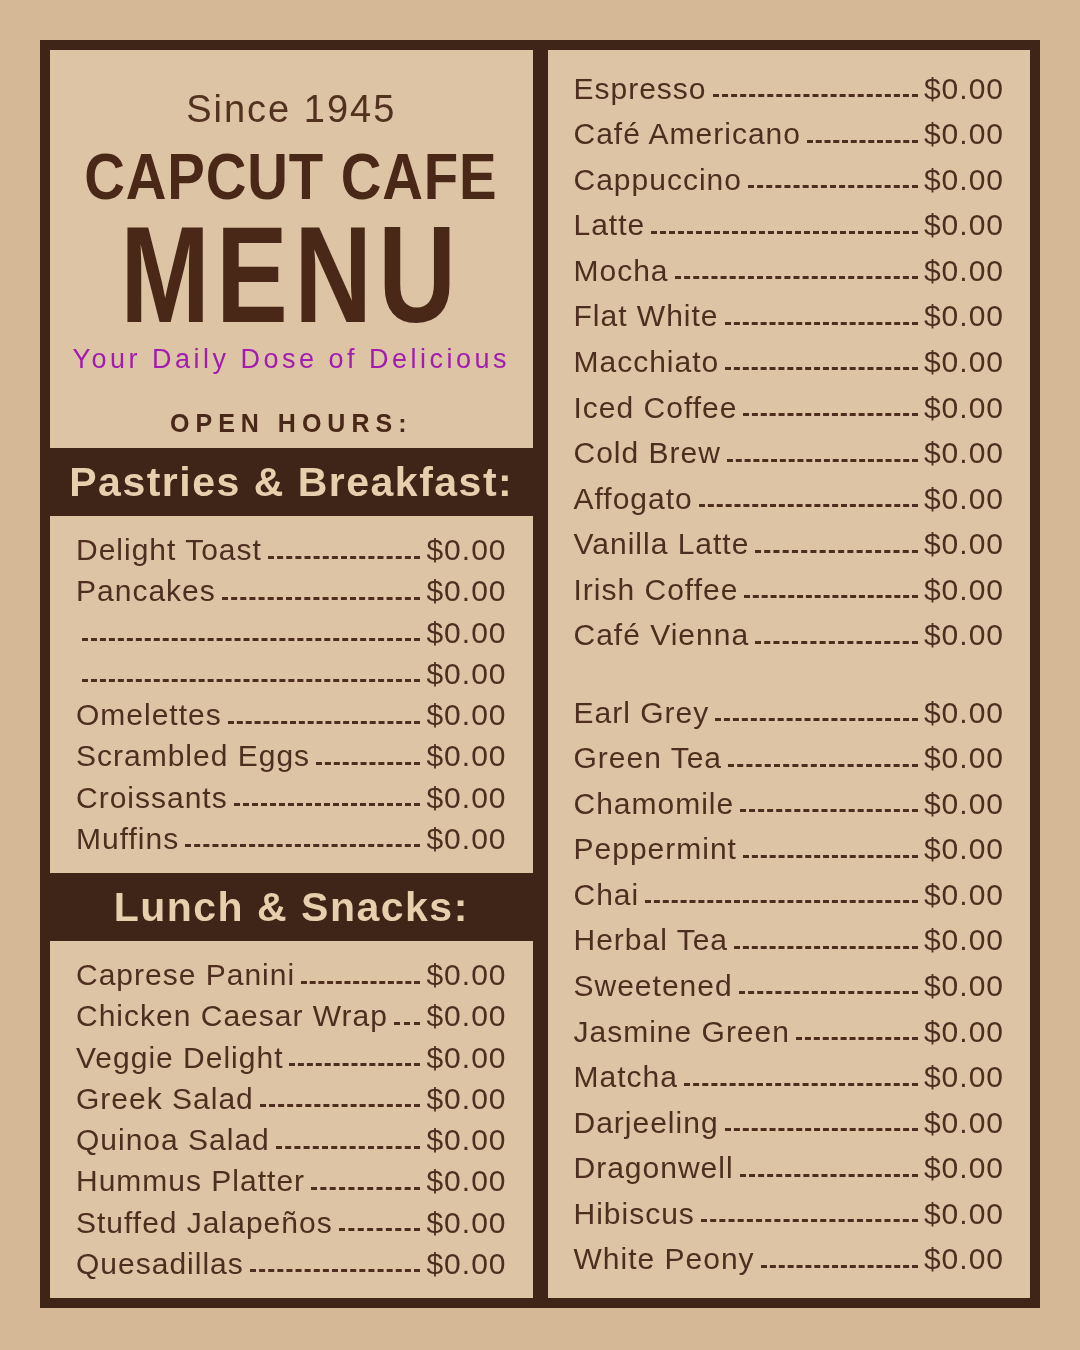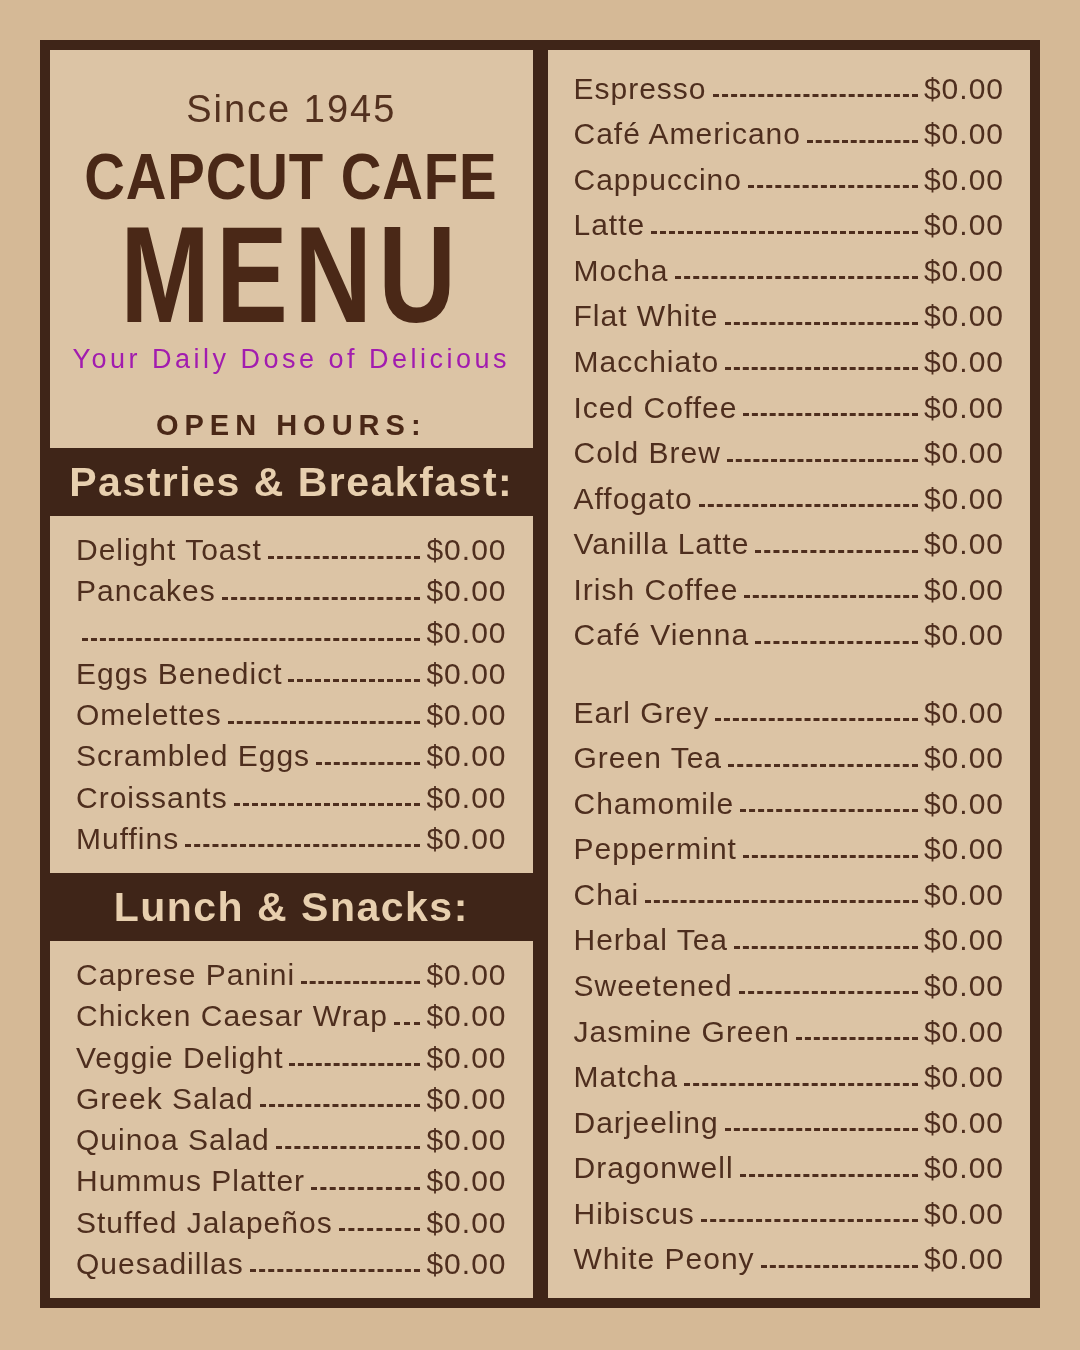--- a/index.html
+++ b/index.html
@@ -39,21 +39,21 @@
     transform: scaleX(0.88); transform-origin: center;
     white-space: nowrap;
   }
   .menu-word {
     font-size: 138px; font-weight: 800; color: #4a2817;
     letter-spacing: 8px; line-height: 0.92; margin-top: 2px;
     transform: scale(0.78, 1.0); transform-origin: center;
     white-space: nowrap;
   }
   .tagline { font-size: 27px; letter-spacing: 3.5px; color: #a21caf; margin-top: 6px; }
-  .hours-label { font-size: 29px; font-weight: 800; letter-spacing: 6px; color: #4a2817; margin-top: 34px; }
+  .hours-label { font-size: 25px; font-weight: 800; letter-spacing: 6px; color: #4a2817; margin-top: 34px; }
   .hours-value { font-size: 23px; font-weight: 800; letter-spacing: 2.5px; color: #4a2817; margin-top: 9px; }
 
   
   .band {
     height: 68px; flex: 0 0 68px;
     display: flex; align-items: center; justify-content: center;
   }
   .band-title {
     color: #e7cfae; font-size: 41px; font-weight: 800; letter-spacing: 1.5px;
     white-space: nowrap;
@@ -108,21 +108,20 @@
           <div class="row">
           <span class="row-name">Pancakes</span>
           <span class="row-leader"></span>
           <span class="row-price">$0.00</span>
         </div>
           <div class="row">
           <span class="row-leader"></span>
           <span class="row-price">$0.00</span>
         </div>
           <div class="row">
-          <span class="row-name">Eggs Benedict</span>
           <span class="row-leader"></span>
           <span class="row-price">$0.00</span>
         </div>
           <div class="row">
           <span class="row-name">Omelettes</span>
           <span class="row-leader"></span>
           <span class="row-price">$0.00</span>
         </div>
           <div class="row">
           <span class="row-name">Scrambled Eggs</span>

